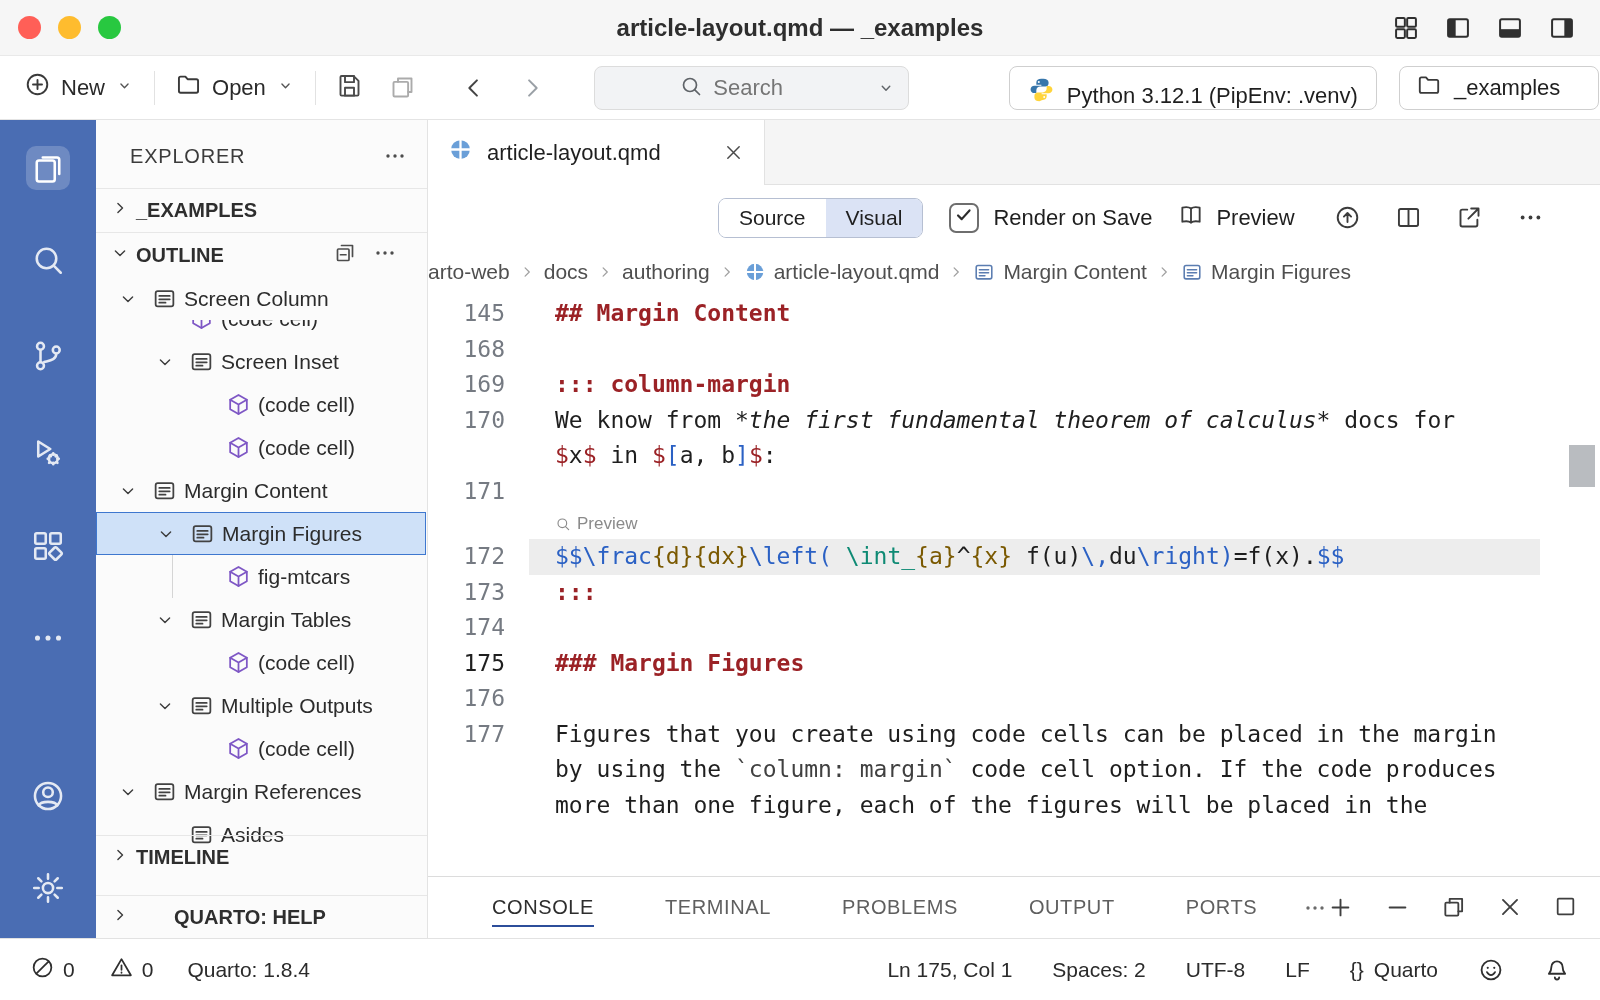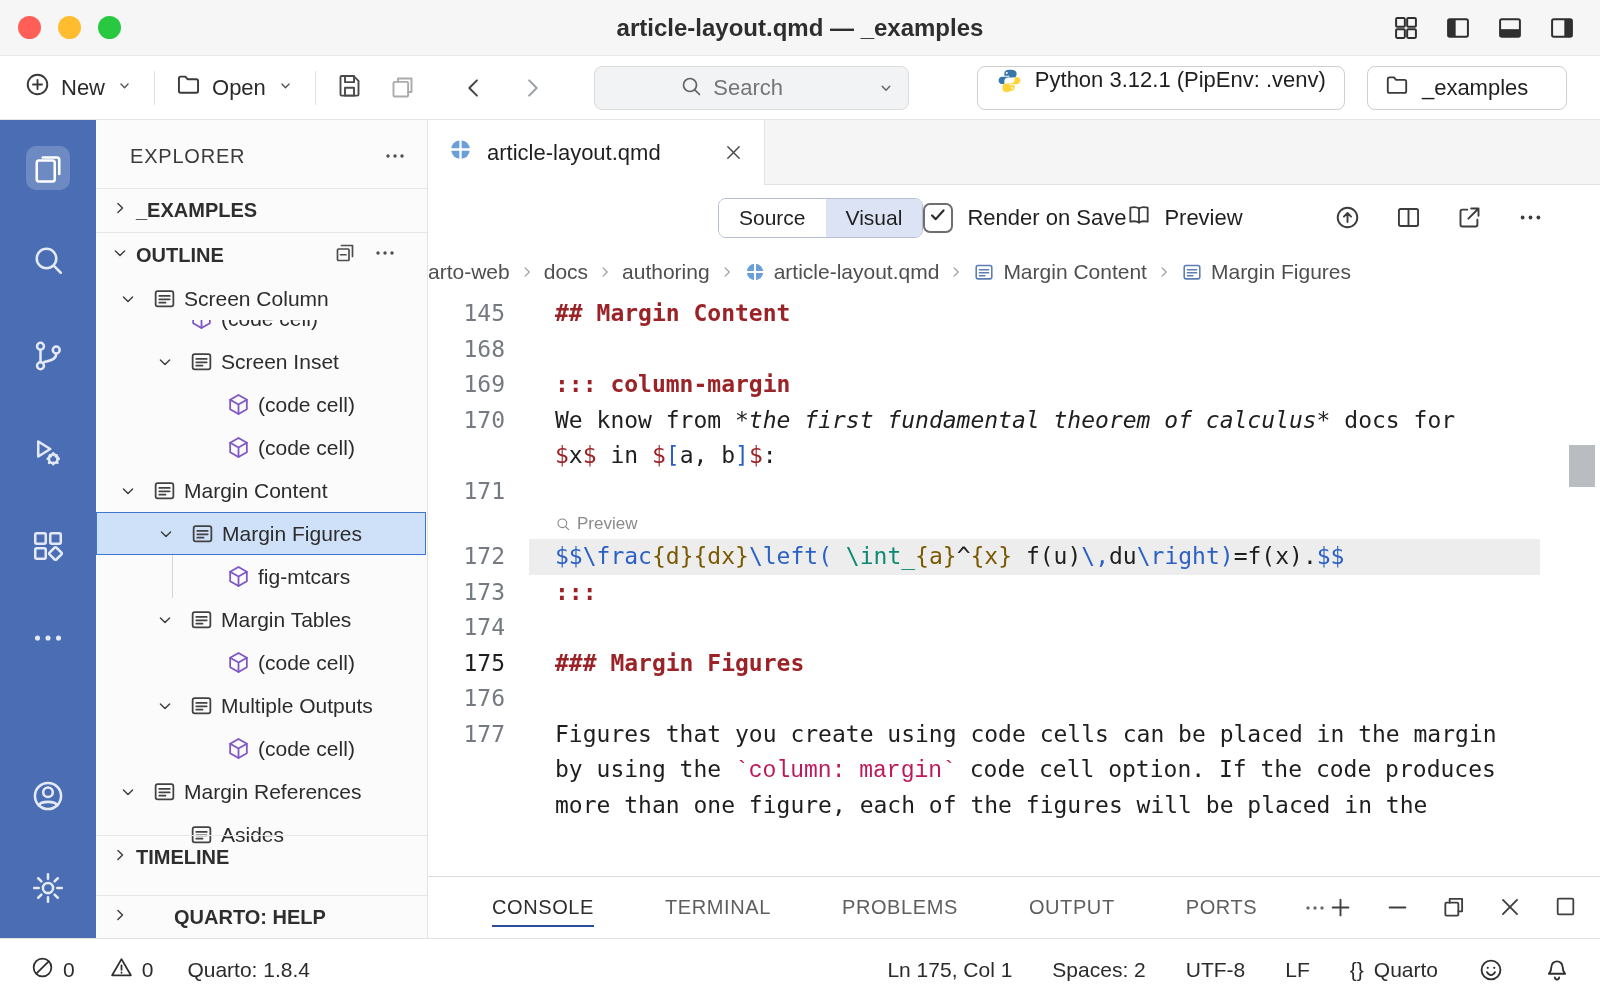--- a/index.html
+++ b/index.html
@@ -23,22 +23,22 @@
   .tbtn { display:flex; align-items:center; gap:10px; font-size:22px; color:#2a2a2a; }
   .vdiv { width:1px; height:34px; background:#e2e2e2; margin:0 20px; }
   .ico-gap { margin-left:26px; display:flex; }
   .nav-back { margin-left:44px; display:flex; }
   .nav-fwd { margin-left:30px; display:flex; }
   .searchbox { margin-left:48px; width:315px; height:44px; background:#f2f3f5; border:1px solid #dcdcdc;
     border-radius:8px; display:flex; align-items:center; justify-content:center; gap:10px; position:relative; }
   .searchbox input { border:none; outline:none; background:transparent; font-size:22px; color:#404040;
     width:110px; font-family:"Liberation Sans",sans-serif; }
   .searchbox .caret { position:absolute; right:12px; display:flex; }
-  .interp { margin-left:68px; height:44px; border:1px solid #cfcfcf; border-radius:8px; background:#fff;
-    display:flex; align-items:flex-start; gap:12px; padding:0 18px; font-size:22px; color:#1f1f1f; white-space:nowrap; }
+  .interp { margin-left:100px; height:44px; border:1px solid #cfcfcf; border-radius:8px; background:#fff;
+    display:flex; align-items:flex-end; gap:12px; padding:0 18px; font-size:22px; color:#1f1f1f; white-space:nowrap; }
   .wsbtn { margin-left:22px; height:44px; width:200px; border:1px solid #cfcfcf; border-radius:8px; background:#fff;
     display:flex; align-items:center; gap:12px; padding:0 16px; font-size:22px; color:#1f1f1f; overflow:hidden; white-space:nowrap; }
   
   .activitybar { position:absolute; left:0; top:120px; width:96px; bottom:62px; background:#4a6db3; }
   .act-item { position:absolute; left:26px; width:44px; height:44px; border-radius:10px;
     display:flex; align-items:center; justify-content:center; opacity:.85; }
   .act-item.active { background:rgba(255,255,255,.20); opacity:1; }
   
   .sidebar { position:absolute; left:96px; top:120px; width:332px; bottom:62px; background:#fbfbfb;
     border-right:1px solid #e3e3e3; overflow:hidden; }
@@ -57,21 +57,21 @@
   .tclip .trow { top:-23px; }
   .guide { position:absolute; width:1px; background:#d5d5d5; left:76px; }
   
   .editor { position:absolute; left:428px; top:120px; right:0; bottom:124px; background:#fff; }
   .tabstrip { position:absolute; top:0; left:0; right:0; height:65px; background:#f5f5f5; }
   .striplne { position:absolute; left:337px; right:0; bottom:0; height:1px; background:#e2e2e2; }
   .etab { position:absolute; left:0; top:0; width:337px; height:65px; background:#fff;
     border-right:1px solid #e2e2e2; display:flex; align-items:center; gap:14px; padding:0 20px; font-size:22px; color:#1f1f1f; }
   .etab .close { margin-left:auto; display:flex; }
   .etoolbar { position:absolute; top:65px; left:0; right:0; height:65px; background:#fff;
-    display:flex; align-items:center; padding-left:290px; }
+    display:flex; align-items:center; padding-left:290px; gap:26px; }
   .mode { display:flex; border:1.5px solid #b6bfd2; border-radius:8px; overflow:hidden; font-size:21px; color:#1f1f1f; }
   .mode .seg { padding:7px 20px; }
   .mode .seg.src { background:#fff; }
   .mode .seg.vis { background:#dbe3f5; }
   .cbgroup { display:flex; align-items:center; gap:14px; font-size:22px; color:#1f1f1f; }
   .cb { width:30px; height:30px; border:2px solid #6e6e6e; border-radius:7px; display:flex; align-items:center; justify-content:center; background:#fff; }
   .pvgroup { display:flex; align-items:center; gap:12px; font-size:22px; color:#1f1f1f; }
   .etool-icons { margin-left:auto; display:flex; gap:34px; padding-right:56px; }
   .etool-icons span { display:flex; }
   .breadcrumb { position:absolute; top:130px; left:0; right:0; height:44px; display:flex; align-items:center;
@@ -85,21 +85,21 @@
   .crow .gut { width:77px; flex:none; text-align:right; color:#757a82; }
   .crow.cur .gut { color:#1f1f1f; }
   .crow .ctext { flex:1; margin-left:24px; padding-left:26px; margin-right:60px; }
   .crow.bg .ctext { background:#ededed; }
   .crow.lens { height:30px; line-height:30px; }
   .crow.lens .ctext { font-family:"Liberation Sans",sans-serif; font-size:17px; color:#8a8a8a;
     display:flex; align-items:center; gap:6px; }
   .s-heading { color:#9b2226; font-weight:bold; }
   .s-em { font-style:italic; }
   .s-dollar { color:#9b2226; }
-  .s-codespan { color:#be185d;font-family:Liberation Mono, monospace; }
+  .s-codespan { color:#404040; }
   .s-bracket { color:#2b61c4; }
   .s-cmd { color:#2b61c4; }
   .s-int { color:#0e8a74; }
   .s-grp { color:#7a5901; }
   .vthumb { position:absolute; right:5px; top:325px; width:26px; height:42px; background:#b9bcc0; }
   
   .panel { position:absolute; left:428px; right:0; bottom:62px; height:62px; background:#fff;
     border-top:1px solid #dcdcdc; display:flex; align-items:center; padding-left:37px; }
   .ptabs { display:flex; height:100%; }
   .ptab { font-size:20px; letter-spacing:.6px; color:#5f5f5f; margin-right:44px; height:100%;

